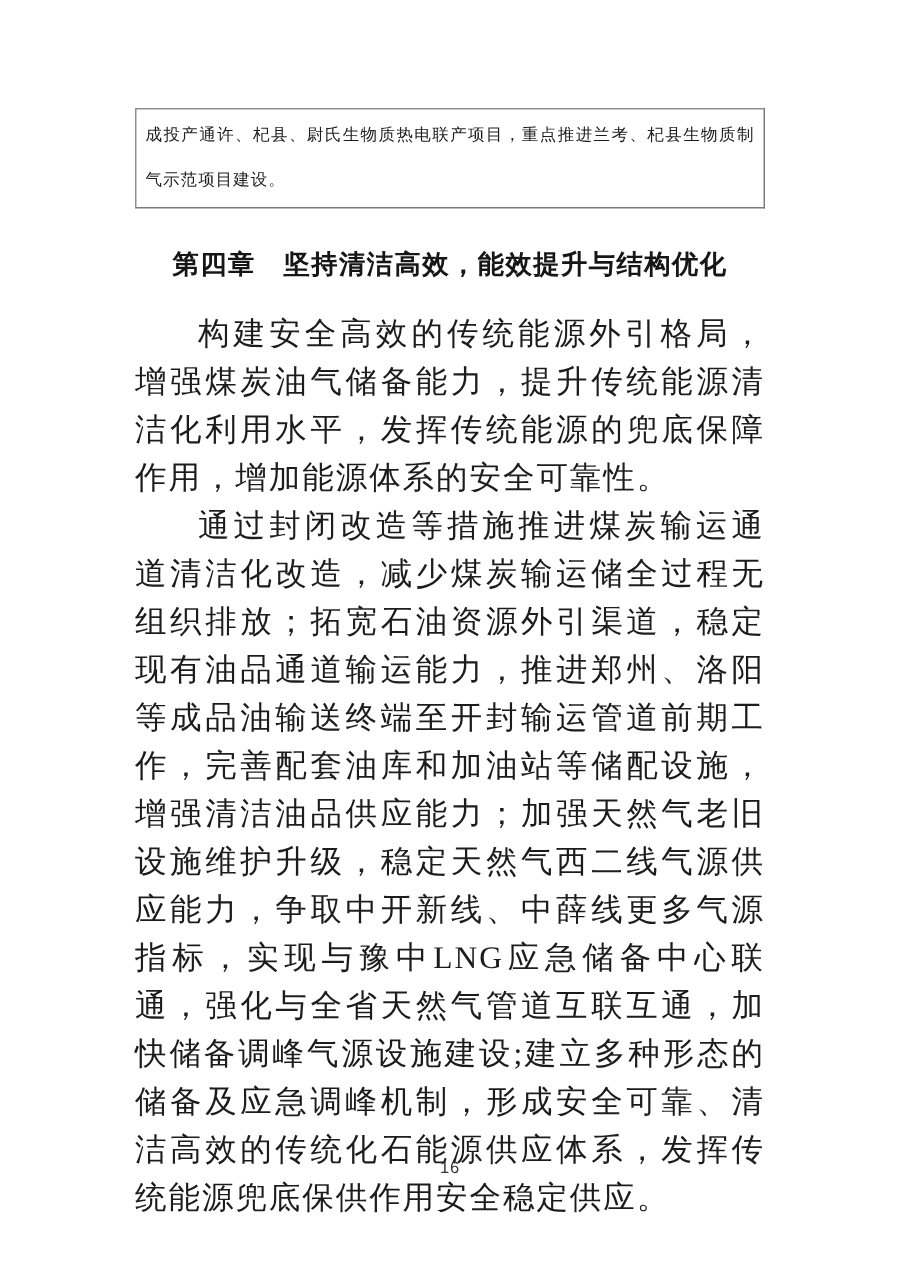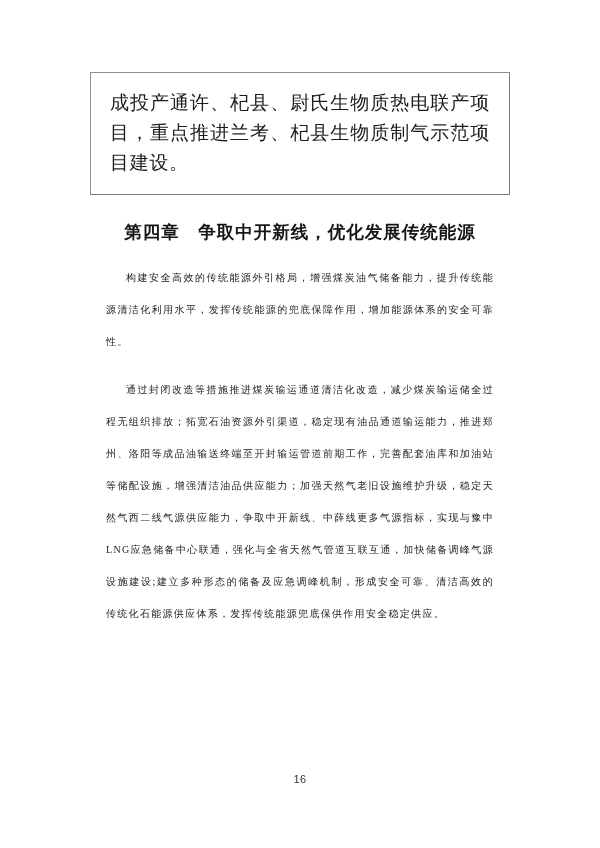--- a/index.html
+++ b/index.html
@@ -26,42 +26,42 @@
   .textbox {
     box-sizing: border-box;
     width: 420px;
     min-height: 65px;
     border: 1px solid #8f8f8f;
     border-right-color: #7a7a7a;
     border-bottom-color: #7a7a7a;
     padding: 2px 6px 3px 6px;
   }
   .textbox p {
-    margin: 13px;
-    font-size: 19px;
+    margin: 0;
+    font-size: 11px;
     line-height: 30px;
     letter-spacing: 0.7px;
     text-align: justify;
     text-justify: inter-ideograph;
   }
   
   .chapter {
     margin: 25px 0 0 0;
     font-family: "Liberation Sans", "DejaVu Sans", sans-serif;
     font-weight: bold;
     font-size: 17.5px;
     line-height: 25px;
     letter-spacing: 1px;
     text-align: center;
     color: #161616;
   }
   
   .bodytext {
-    margin: 16px;
-    font-size: 10px;
+    margin: 0;
+    font-size: 21px;
     line-height: 32px;
     letter-spacing: 1.3px;
     text-align: justify;
     text-justify: inter-ideograph;
     color: #1c1c1c;
   }
   .indent { text-indent: 2em; }
   .intro  { margin-top: 17px; }
   
   .section-heading {
@@ -91,21 +91,21 @@
 </head>
 <body>
 
 <div class="page">
   <div class="content">
 
     <div class="textbox">
       <p>成投产通许、杞县、尉氏生物质热电联产项目，重点推进兰考、杞县生物质制气示范项目建设。</p>
     </div>
 
-    <h1 class="chapter">第四章　争取中开新线，优化发展传统能源</h1>
+    <h1 class="chapter">第四章　坚持清洁高效，能效提升与结构优化</h1>
 
     <p class="bodytext indent intro">构建安全高效的传统能源外引格局，增强煤炭油气储备能力，提升传统能源清洁化利用水平，发挥传统能源的兜底保障作用，增加能源体系的安全可靠性。</p>
 
 
     <p class="bodytext indent">通过封闭改造等措施推进煤炭输运通道清洁化改造，减少煤炭输运储全过程无组织排放；拓宽石油资源外引渠道，稳定现有油品通道输运能力，推进郑州、洛阳等成品油输送终端至开封输运管道前期工作，完善配套油库和加油站等储配设施，增强清洁油品供应能力；加强天然气老旧设施维护升级，稳定天然气西二线气源供应能力，争取中开新线、中薛线更多气源指标，实现与豫中LNG应急储备中心联通，强化与全省天然气管道互联互通，加快储备调峰气源设施建设;建立多种形态的储备及应急调峰机制，形成安全可靠、清洁高效的传统化石能源供应体系，发挥传统能源兜底保供作用安全稳定供应。</p>
 
 
 
   </div>
 

